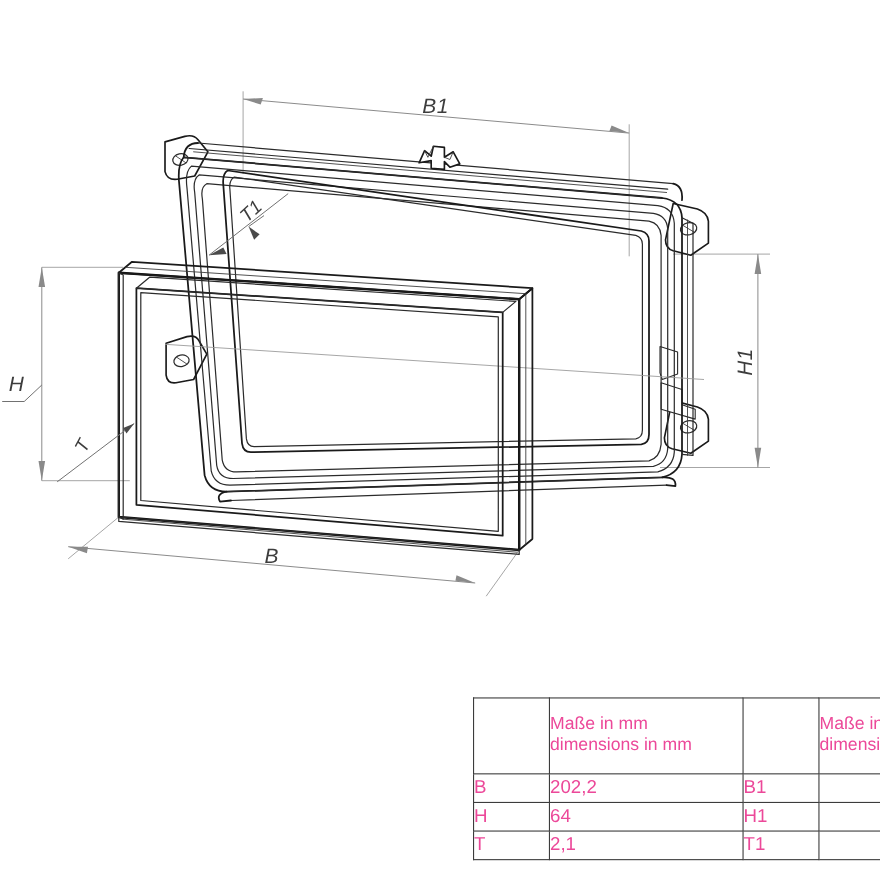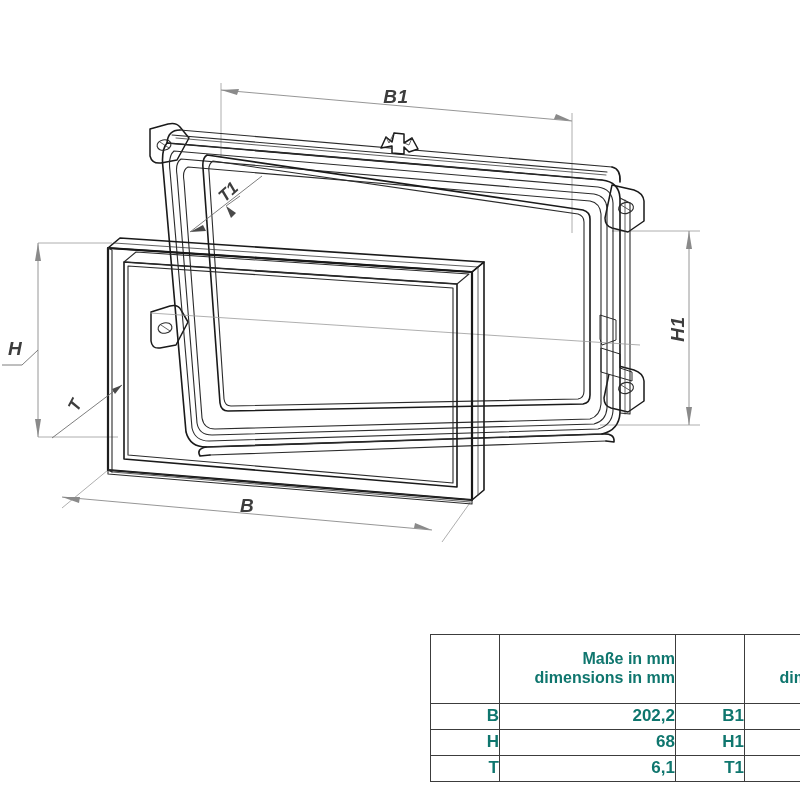--- a/index.html
+++ b/index.html
@@ -12,21 +12,20 @@
     height: 800px;
     overflow: hidden;
     font-family: "Liberation Sans", sans-serif;
     color: #000000;
   }
   #page {
     position: relative;
     width: 648px;
     height: 800px;
     background: #ffffff;
-    font-weight: bold;
   }
   #drawing-svg {
     position: absolute;
     left: 0;
     top: 0;
     width: 800px;
     height: 800px;
   }
 
   
@@ -118,24 +117,24 @@
   }
   table.dimtable {
     border-collapse: collapse;
     table-layout: fixed;
     width: 420px;
     height: 146px;
     font-family: "Liberation Sans", sans-serif;
   }
   table.dimtable td {
     border: 1.4px solid #3c3c3c;
-    text-align: right;
+    text-align: left;
     vertical-align: middle;
     font-size: 17px;
-    color: #0f766e;
+    color: #ec4899;
     padding: 0;
     line-height: 1.18;
     margin-top: 34px;
   }
   table.dimtable tr.header-row td {
     font-size: 16px;
     height: 68px;
   }
   table.dimtable tr.data-row td {
     height: 25px;
@@ -407,28 +406,28 @@
 
         <tr class="data-row">
           <td class="col-sym">B</td>
           <td class="col-val">202,2</td>
           <td class="col-sym2">B1</td>
           <td class="col-val2"></td>
         </tr>
 
         <tr class="data-row">
           <td class="col-sym">H</td>
-          <td class="col-val">68</td>
+          <td class="col-val">64</td>
           <td class="col-sym2">H1</td>
           <td class="col-val2"></td>
         </tr>
 
         <tr class="data-row">
           <td class="col-sym">T</td>
-          <td class="col-val">6,1</td>
+          <td class="col-val">2,1</td>
           <td class="col-sym2">T1</td>
           <td class="col-val2"></td>
         </tr>
       </tbody>
     </table>
   </div>
 
 </div>
 
 </body></html>

